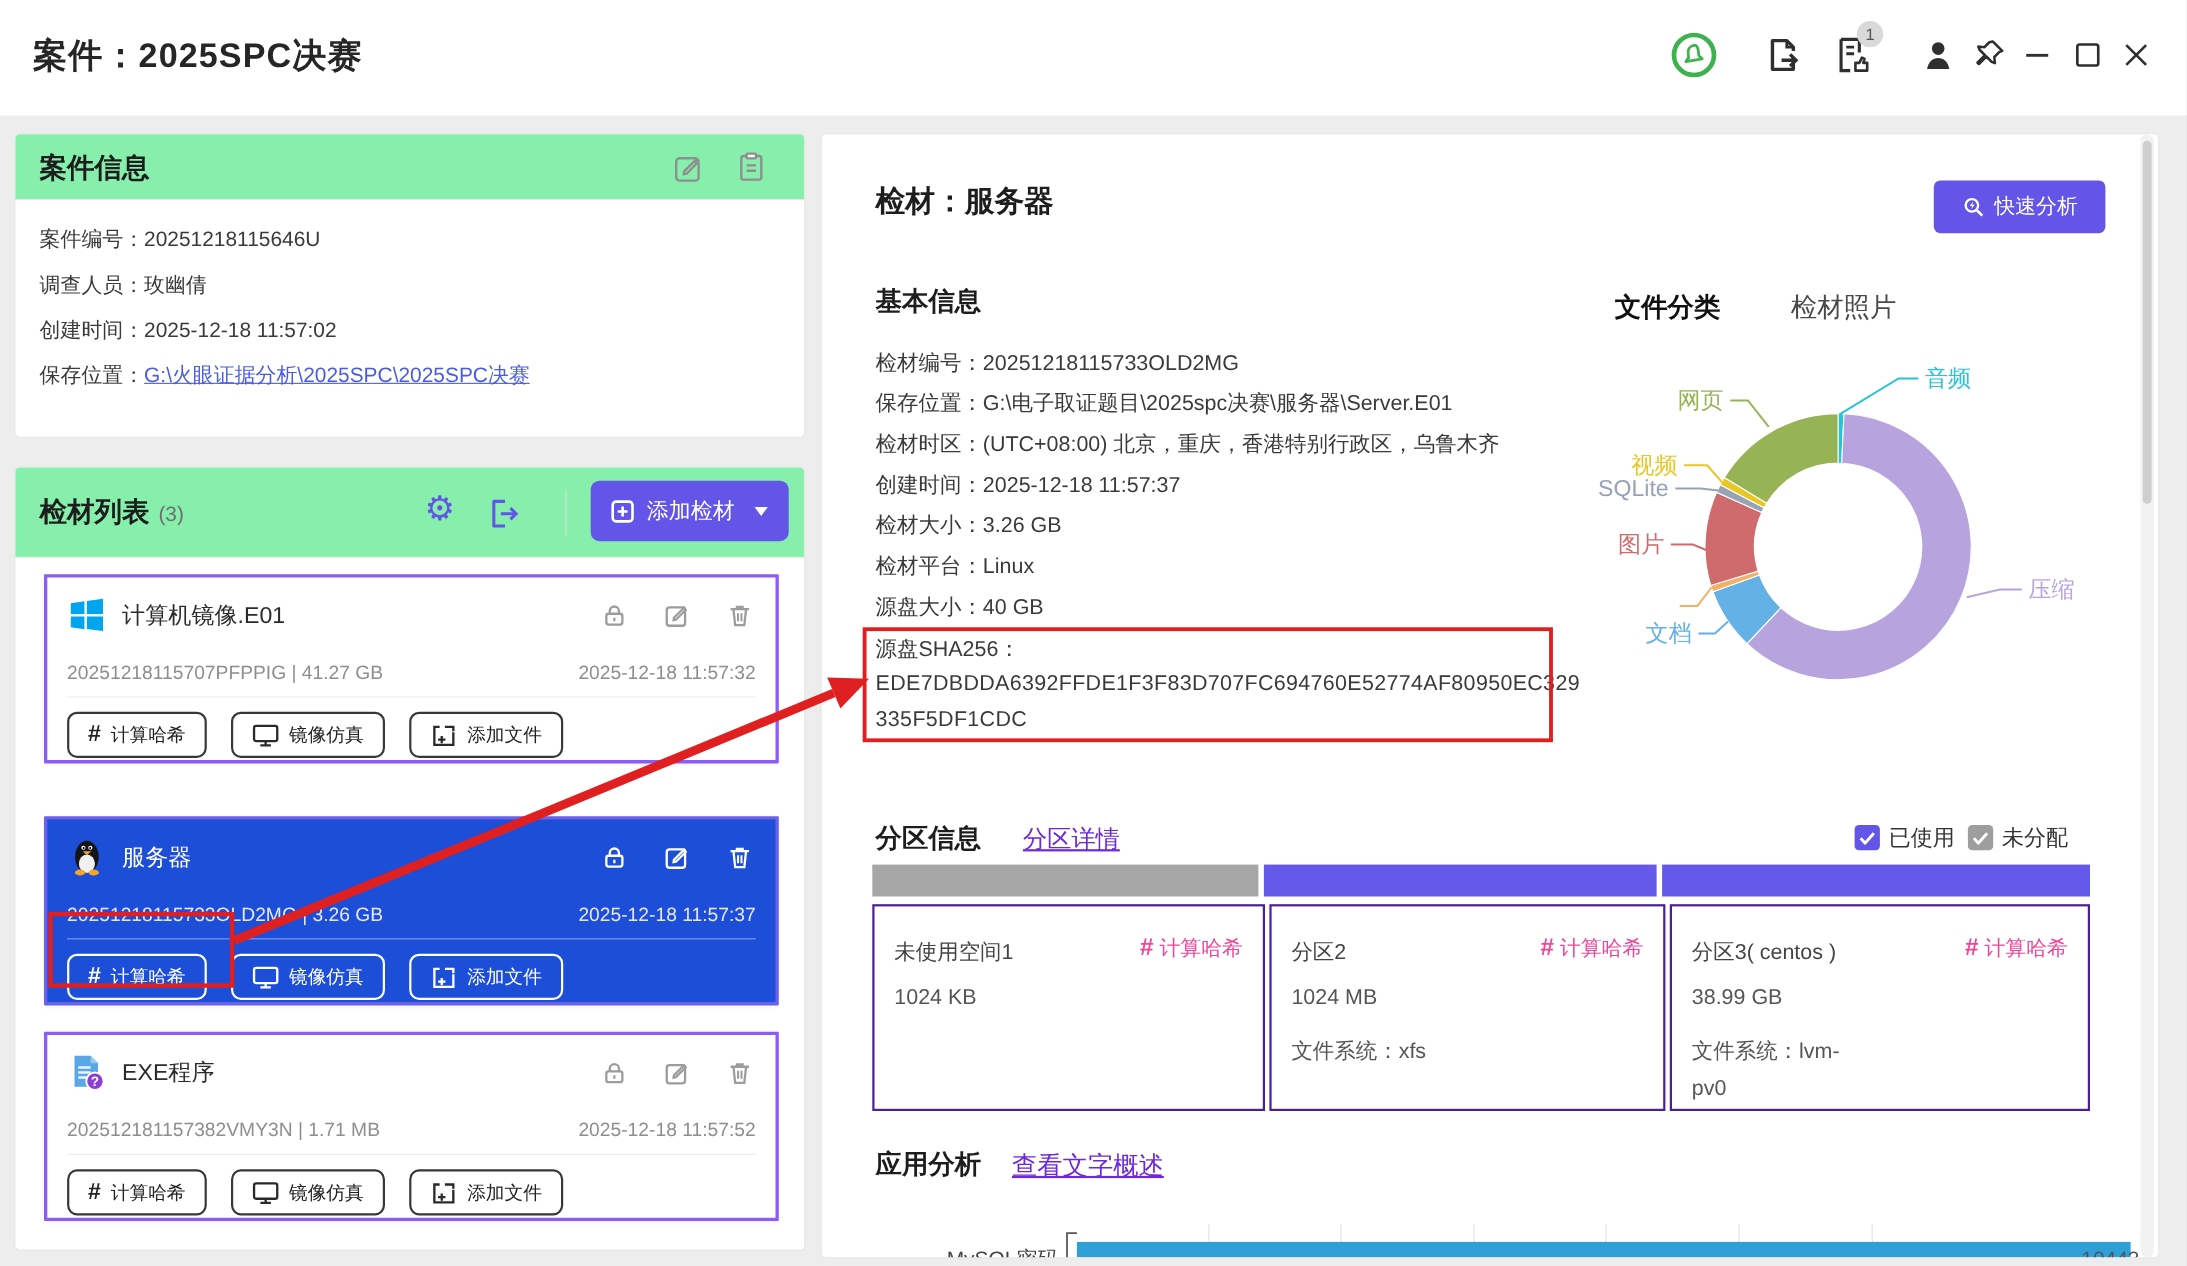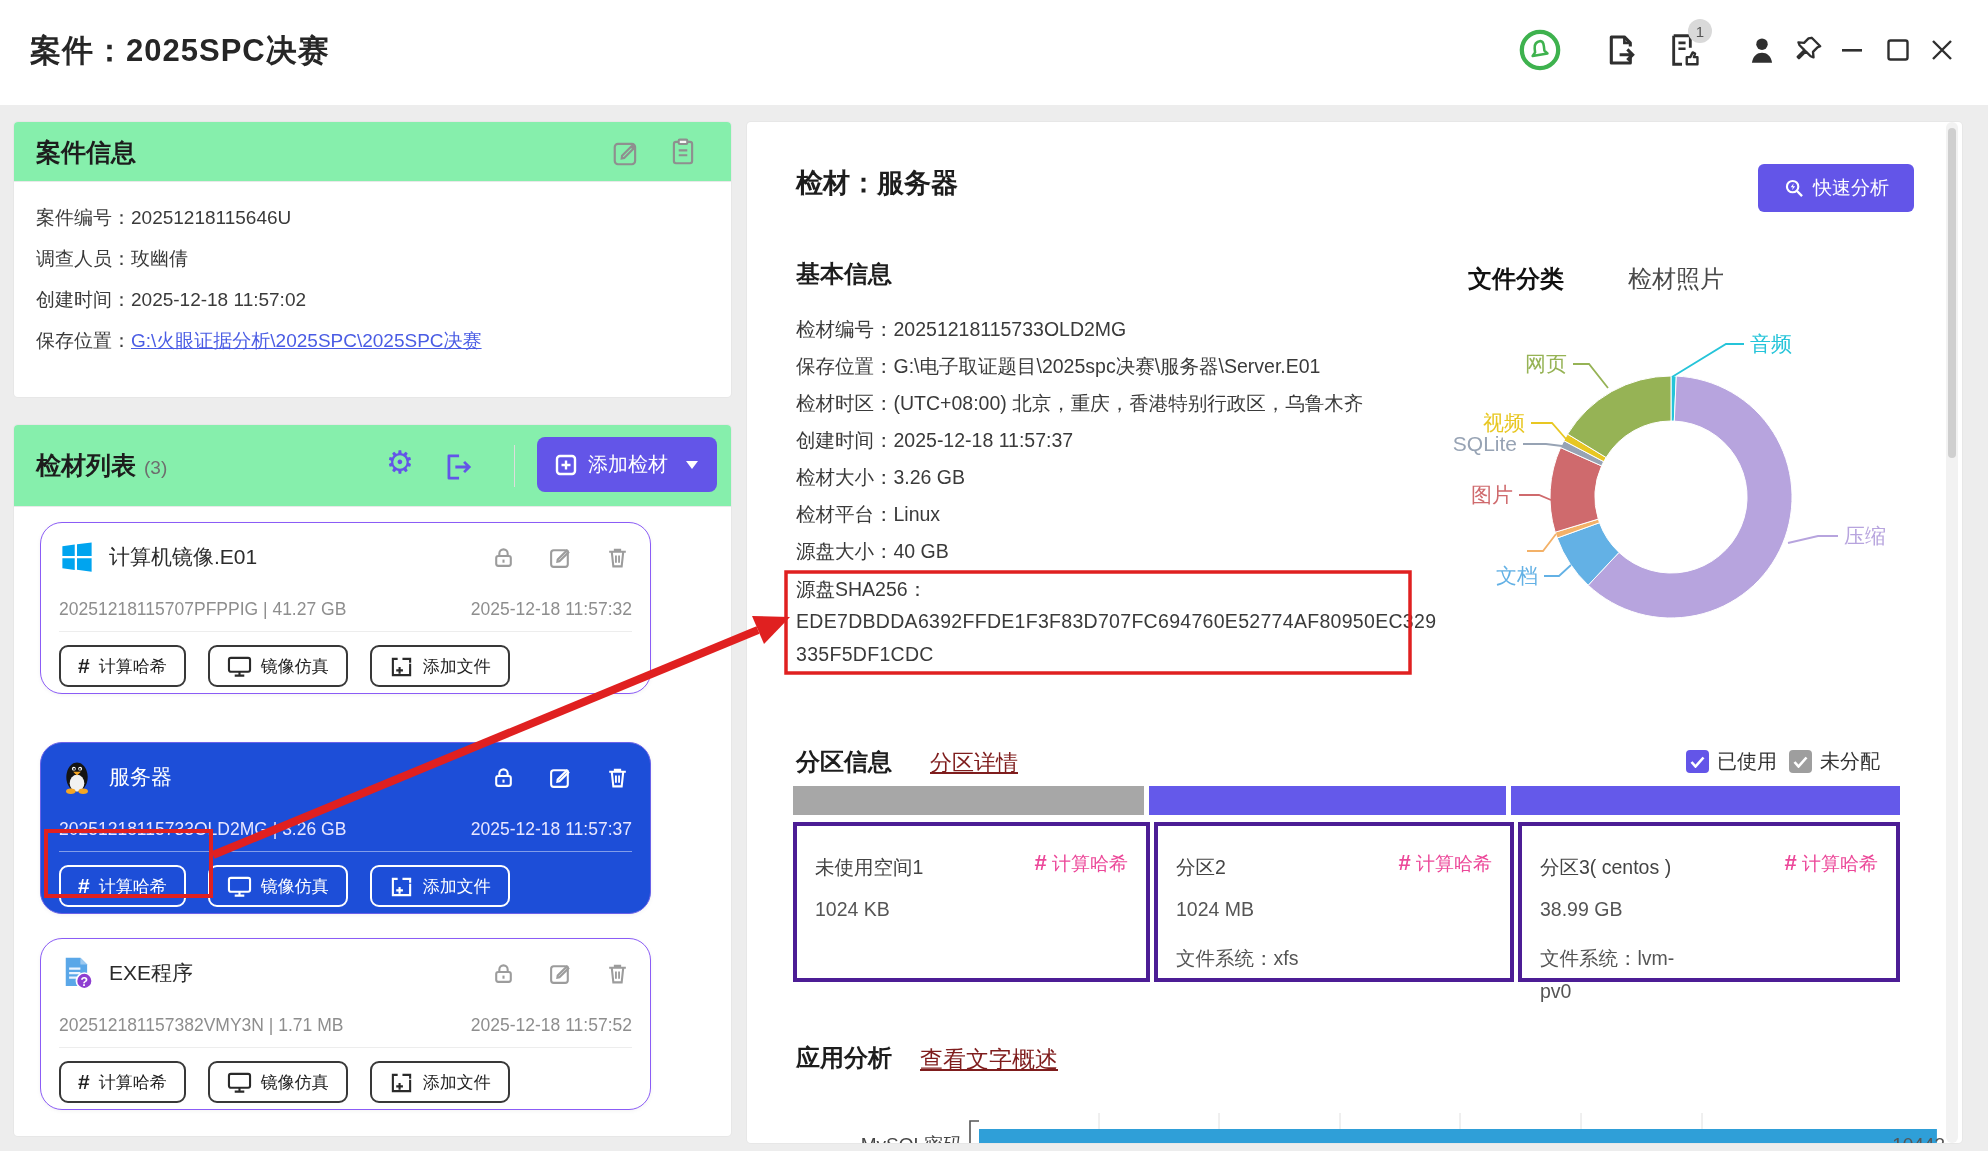--- a/index.html
+++ b/index.html
@@ -14,21 +14,21 @@
   .badge{position:absolute;right:-8px;top:-9px;width:24px;height:24px;border-radius:50%;background:#d9d9d9;color:#555;
          font-size:15px;display:flex;align-items:center;justify-content:center;}
   
   .panel{position:absolute;background:#fff;border-radius:4px;box-shadow:0 0 0 1px #e7e7e7;}
   .panel-hd{position:absolute;left:0;top:0;right:0;background:#86efac;border-bottom:1px solid #e9e9e9;border-radius:4px 4px 0 0;}
   .panel-title{font-size:25px;font-weight:bold;color:#1d1d1d;}
   .sub-count{font-size:19px;color:#6e6e6e;font-weight:normal;margin-left:8px;}
   .field-row{position:absolute;left:22px;font-size:19px;color:#3a3a3a;white-space:nowrap;}
   a.plink{color:#4a5ce4;text-decoration:underline;cursor:pointer;}
   
-  .card{position:absolute;left:26px;width:611px;height:172px;background:#fff;border:1px solid #8b5cf6;border-radius:22px;
+  .card{position:absolute;left:26px;width:668px;height:172px;background:#fff;border:3px solid #8b5cf6;border-radius:1px;
         box-shadow:0 1px 4px rgba(0,0,0,.05);}
   .card.selected{background:#1d4ed8;border-color:#6a62e9;}
   .ev-head{position:absolute;left:18px;top:16px;display:flex;align-items:center;}
   .ev-name{margin-left:14px;font-size:21px;color:#2b2b2b;}
   .card.selected .ev-name{color:#fff;}
   .card-tools{position:absolute;right:20px;top:22px;display:flex;gap:32px;}
   .card-tools span{cursor:pointer;line-height:0;}
   .ev-meta{position:absolute;left:18px;right:18px;top:76px;display:flex;justify-content:space-between;
            font-size:17.5px;color:#8e8e8e;}
   .card.selected .ev-meta{color:#e9e7ff;}
@@ -43,25 +43,25 @@
   #detail-title{position:absolute;left:796px;top:165px;font-size:27px;font-weight:bold;color:#1d1d1d;}
   #quick-btn{position:absolute;left:1758px;top:164px;width:156px;height:48px;background:#6355e8;color:#fff;border:none;
              border-radius:6px;font-size:19px;display:flex;align-items:center;justify-content:center;gap:8px;cursor:pointer;font-family:inherit;}
   #basic-title{position:absolute;left:796px;top:258px;font-size:24px;font-weight:bold;color:#1d1d1d;}
   .info-row{position:absolute;left:796px;font-size:19.5px;color:#3a3a3a;white-space:nowrap;}
   .tab{position:absolute;top:263px;font-size:24px;cursor:pointer;}
   .tab.active{font-weight:bold;color:#111;}
   .tab.inactive{color:#4a4a4a;}
   
   #part-title{position:absolute;left:796px;top:746px;font-size:24px;font-weight:bold;color:#1d1d1d;}
-  .sec-link{position:absolute;font-size:22px;color:#7f1d1d;text-decoration:underline;cursor:pointer;}
+  .sec-link{position:absolute;font-size:22px;color:#6d28d9;text-decoration:underline;cursor:pointer;}
   .chk{display:inline-flex;align-items:center;gap:8px;font-size:20px;color:#333;cursor:pointer;}
   .chk .box{width:23px;height:23px;border-radius:4px;display:flex;align-items:center;justify-content:center;}
   .pseg{position:absolute;top:786px;height:29px;}
-  .pcard{position:absolute;top:822px;height:160px;background:#fff;border:4px solid #4c1d95;}
+  .pcard{position:absolute;top:822px;height:188px;background:#fff;border:2px solid #4c1d95;}
   .pc-name{position:absolute;left:18px;top:28px;font-size:19.5px;color:#444;}
   .pc-hash{position:absolute;right:18px;top:24px;font-size:19px;color:#ec4899;cursor:pointer;white-space:nowrap;}
   .pc-size{position:absolute;left:18px;top:72px;font-size:19.5px;color:#555;}
   .pc-fs{position:absolute;left:18px;top:116px;font-size:19.5px;color:#555;line-height:33px;}
   
   #app-title2{position:absolute;left:796px;top:1042px;font-size:24px;font-weight:bold;color:#1d1d1d;}
   #app-clip{position:absolute;left:747px;top:1095px;width:1212px;height:48px;overflow:hidden;}
   
   #sbar-track{position:absolute;left:1946px;top:122px;width:12px;height:1021px;background:#f2f2f2;border-radius:6px;}
   #sbar-thumb{position:absolute;left:1948px;top:128px;width:8px;height:330px;background:#cfcfcf;border-radius:4px;}

